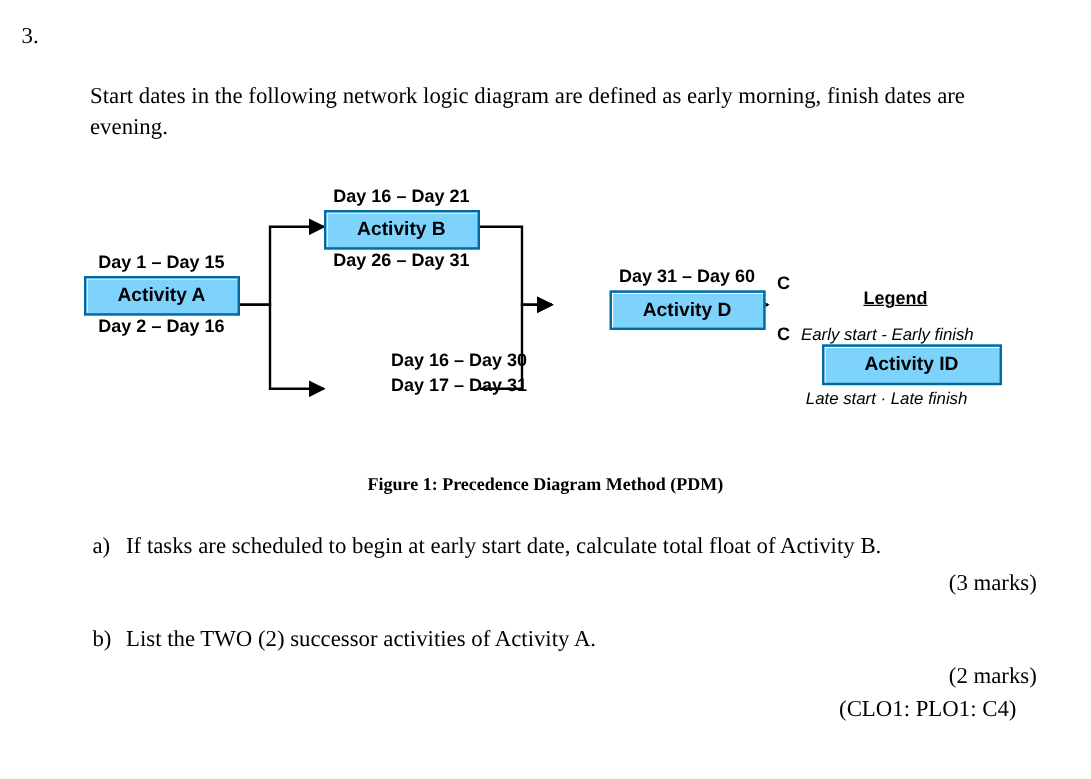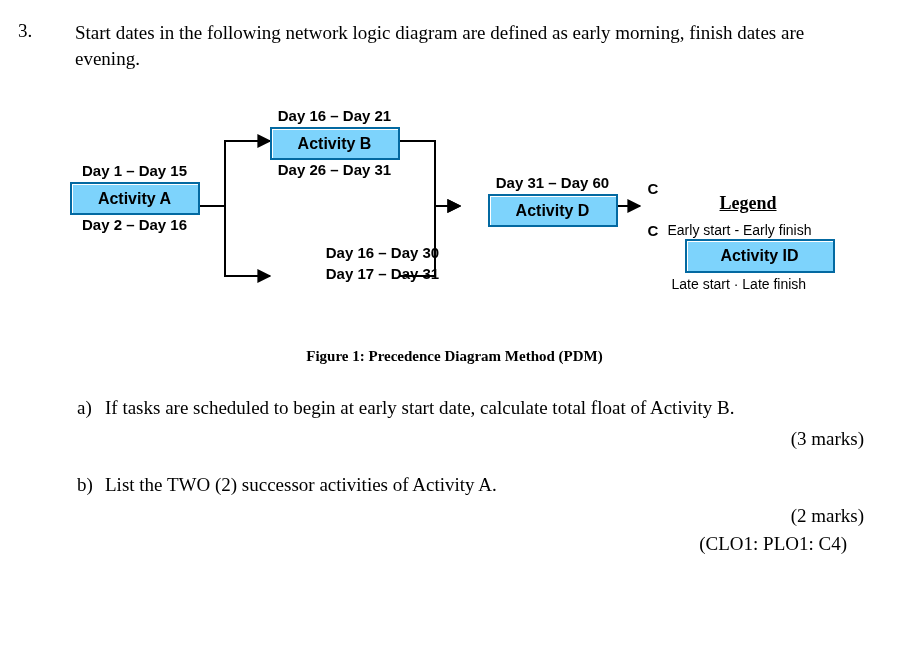--- a/index.html
+++ b/index.html
@@ -1,31 +1,31 @@
 <!DOCTYPE html>
 <html><head>
 <meta charset="utf-8">
 <style>
   html,body{margin:0;padding:0;background:#fff;color:#000;
     font-family:"Times New Roman",Times,serif;font-size:19px;line-height:1.35;}
   .page{width:909px;min-height:649px;position:relative;box-sizing:border-box;
     padding:20px 30px 30px 30px;}
   .qnum{position:absolute;left:18px;top:18px;}
-  .prompt{margin-left:45px;margin-right:10px;}
+  .prompt{margin-left:45px;margin-right:10px;margin-top:48px;}
   
   .diagram{position:relative;width:830px;height:245px;margin:20px auto 8px auto;}
   .node{position:absolute;text-align:center;}
   .node .es, .node .ls{font-weight:bold;font-size:15px;font-family:Arial,Helvetica,sans-serif;}
   .actbox{border:2px solid #0369a1;background:#7dd3fc;font-weight:bold;
     font-size:16px;font-family:Arial,Helvetica,sans-serif;padding:4px 6px;
     box-shadow:inset 1px 1px 0 #fff;}
   .crit{position:absolute;font-weight:bold;font-family:Arial,Helvetica,sans-serif;font-size:15px;}
   .legend-title{position:absolute;font-weight:bold;text-decoration:underline;
-    font-family:Liberation Serif, serif;font-size:18px;}
-  .legend-text{position:absolute;font-family:Arial,Helvetica,sans-serif;font-size:14px;}
+    font-family:Liberation Sans, sans-serif;font-size:15px;}
+  .legend-text{position:absolute;font-family:Arial,Helvetica,sans-serif;font-size:14px;font-style:italic;}
   .figcap{text-align:center;font-weight:bold;font-size:15px;margin:10px 0 28px 0;}
   .sub{margin-left:75px;position:relative;margin-bottom:6px;}
   .sub .lbl{position:absolute;left:-28px;}
   .marks{text-align:right;margin-right:15px;margin-bottom:2px;}
   .clo{text-align:right;margin-right:32px;}
   
   .connectors{position:absolute;left:0;top:0;}
 </style>
 </head>
 <body>
@@ -65,21 +65,21 @@
       <div class="es">Day 16 – Day 21</div>
       <div class="actbox">Activity B</div>
       <div class="ls">Day 26 – Day 31</div>
     </div>
 
     <div class="node" style="left:230px;top:152px;width:130px;margin-left:48px;">
       <div class="es">Day 16 – Day 30</div>
       <div class="ls">Day 17 – Day 31</div>
     </div>
 
-    <div class="node" style="left:400px;top:82px;width:130px;padding-left:48px;">
+    <div class="node" style="left:420px;top:82px;width:130px;padding-left:48px;">
       <div class="es">Day 31 – Day 60</div>
       <div class="actbox">Activity D</div>
     </div>
 
     <div class="crit" style="left:608px;top:88px;">C</div>
     <div class="crit" style="left:608px;top:130px;">C</div>
 
     <div class="legend-title" style="left:680px;top:100px;">Legend</div>
     <div class="legend-text" style="left:628px;top:130px;">Early start - Early finish</div>
     <div class="node" style="left:645px;top:148px;width:150px;">

